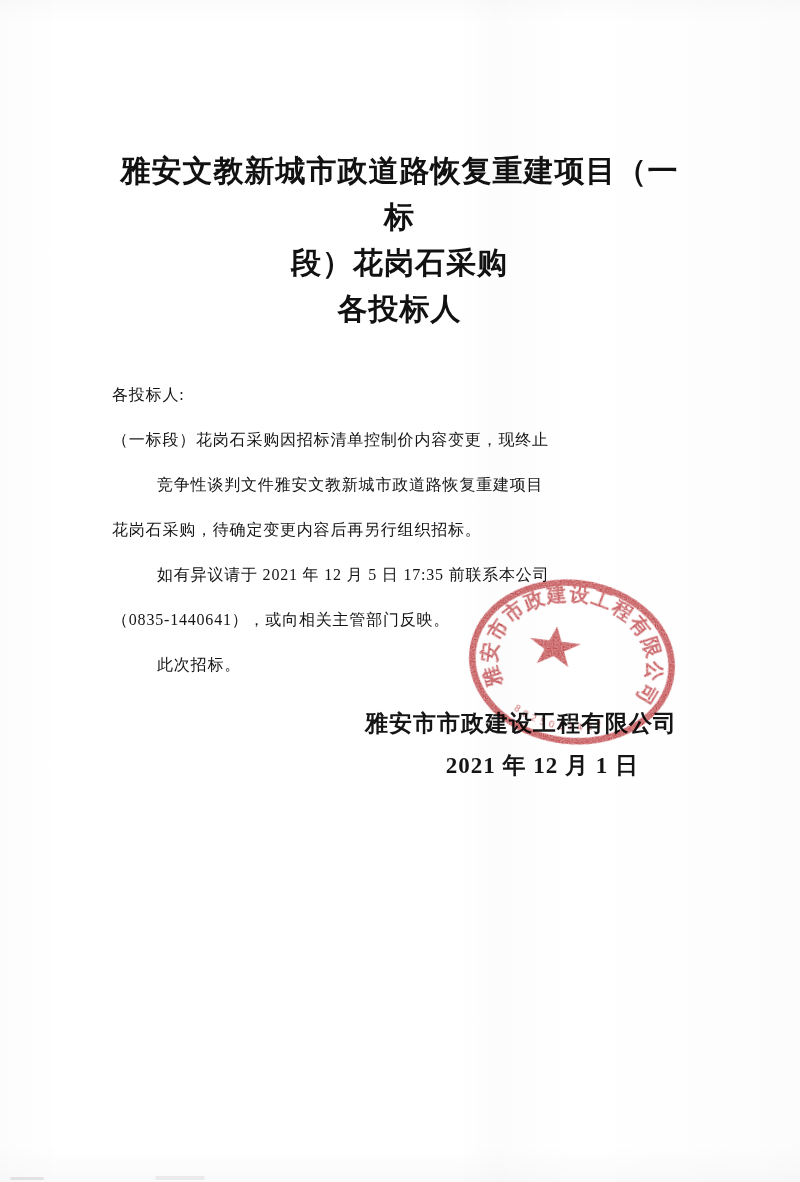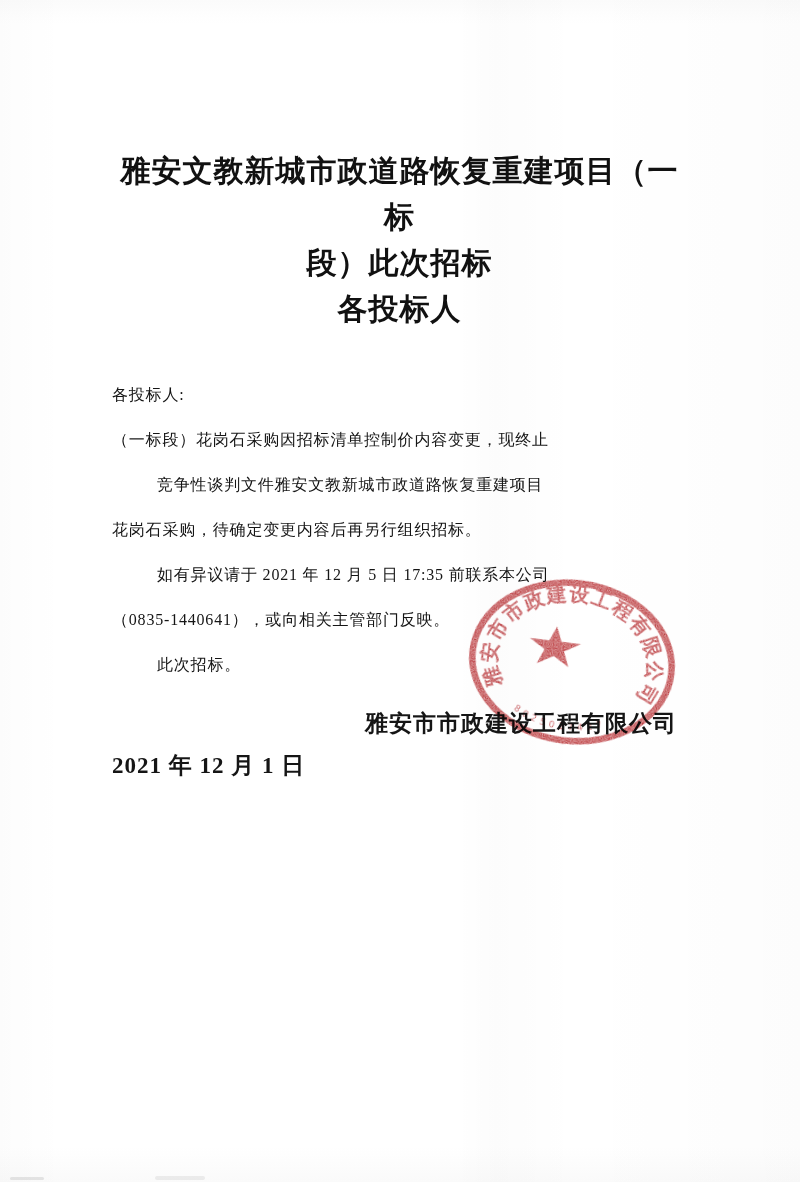--- a/index.html
+++ b/index.html
@@ -43,21 +43,21 @@
     text-align:right;
     padding-right:10px;
     letter-spacing:1px;
     white-space:nowrap;
   }
   .signature-date{
     font-size:23px;
     font-weight:600;
     line-height:34px;
     margin-top:8px;
-    text-align:left;
+    text-align:right;
     padding-right:48px;
     letter-spacing:1px;
     white-space:nowrap;
   }
   .seal{
     position:absolute;
     left:466px;top:577px;
     width:212px;height:170px;
     opacity:0.9;
     mix-blend-mode:multiply;
@@ -87,21 +87,21 @@
   .scan-artifact.two{left:155px;width:50px;height:4px;background:rgba(120,120,120,0.12);}
 </style>
 </head>
 <body>
 
 <div class="page">
   <div class="content">
 
     <div class="title">
         <div class="title-line">雅安文教新城市政道路恢复重建项目（一标</div>
-        <div class="title-line">段）此次招标</div>
+        <div class="title-line">段）花岗石采购</div>
         <div class="title-line">各投标人</div>
       </div>
 
     <div class="body-block">
       <div class="line">各投标人:</div>
       <div>
           <div class="line">（一标段）花岗石采购因招标清单控制价内容变更，现终止</div>
           <div class="line indent">竞争性谈判文件雅安文教新城市政道路恢复重建项目</div>
           <div class="line">花岗石采购，待确定变更内容后再另行组织招标。</div>
           <div class="line indent">如有异议请于 2021 年 12 月 5 日 17:35 前联系本公司</div>

